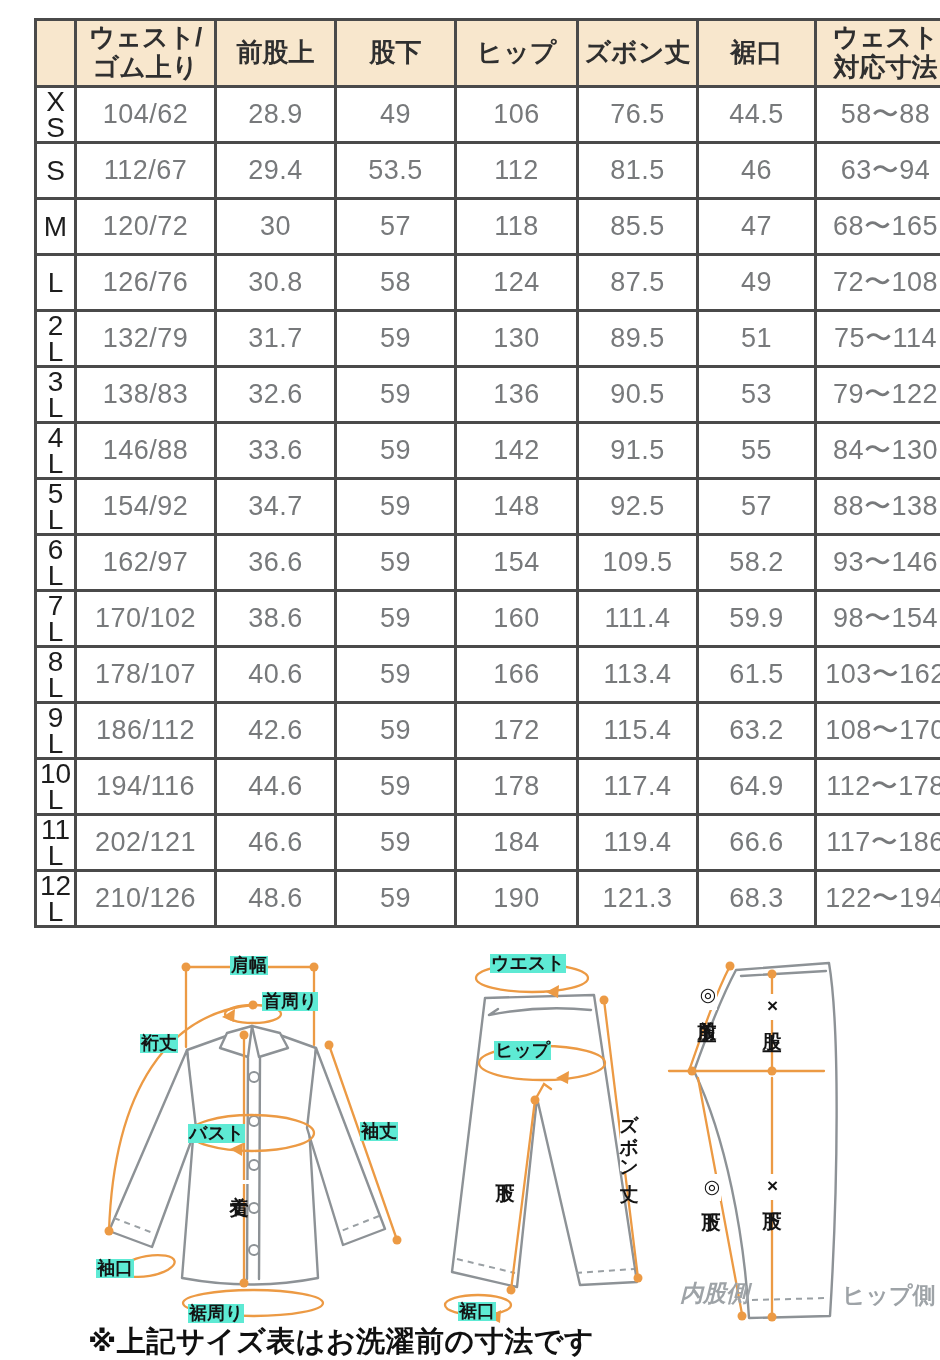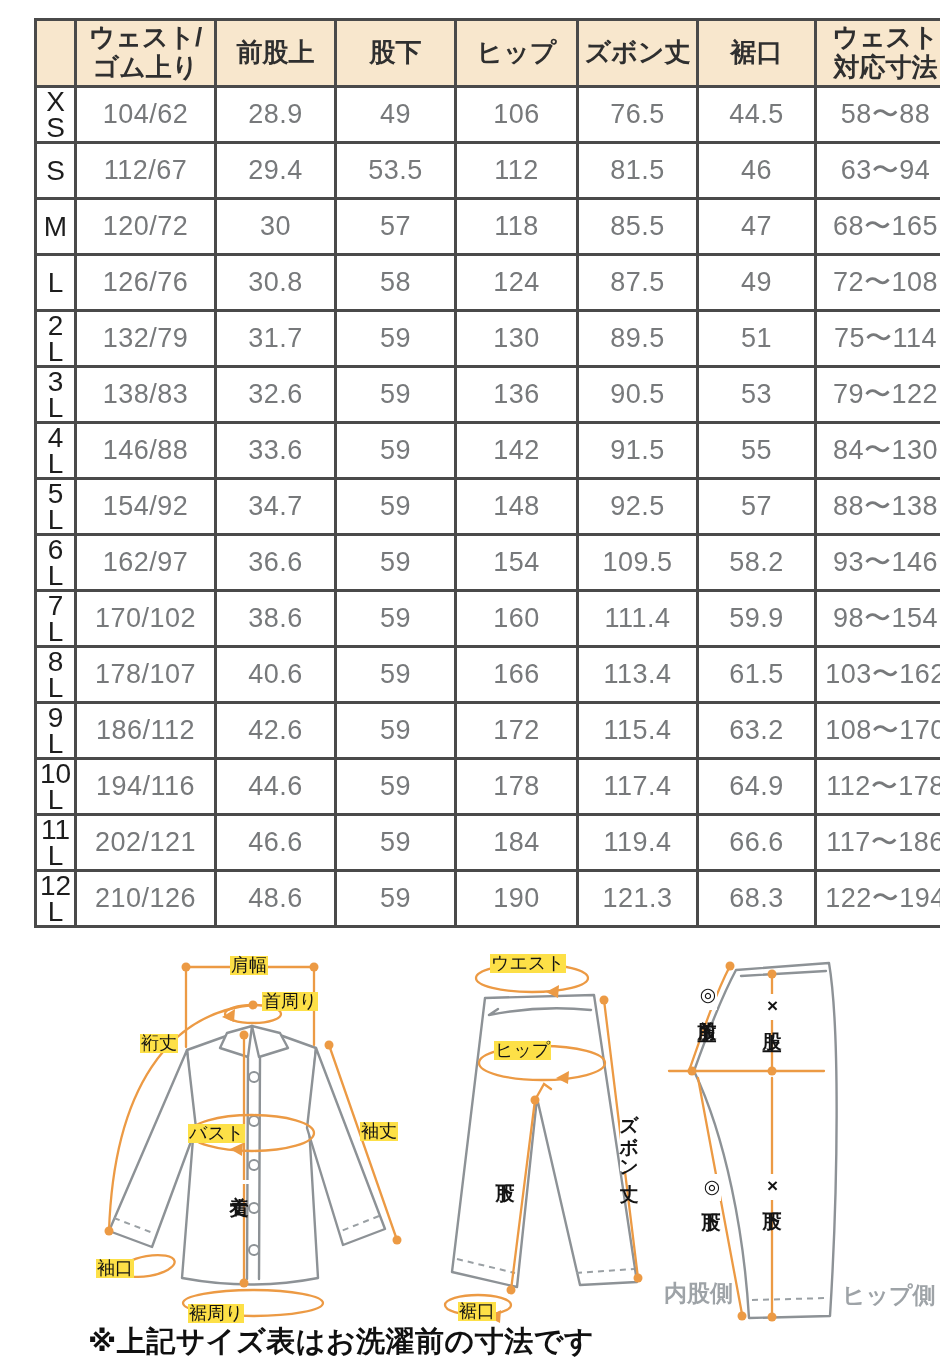--- a/index.html
+++ b/index.html
@@ -33,22 +33,22 @@
   .diagram { position:absolute; }
   .diagram svg { position:absolute; left:0; top:0; overflow:visible; }
   .gline { fill:none; stroke:#8d9296; stroke-width:2.4; stroke-linejoin:round; stroke-linecap:round; }
   .gfill { fill:#ffffff; stroke:#8d9296; stroke-width:2.4; stroke-linejoin:round; }
   .gdash { fill:none; stroke:#9aa0a4; stroke-width:2; stroke-dasharray:6 5; }
   .oline { fill:none; stroke:#ec9a44; stroke-width:2.3; stroke-linecap:round; }
   .odot  { fill:#ec9a44; stroke:none; }
   .oarr  { fill:#ec9a44; stroke:none; }
   .btn   { fill:#ffffff; stroke:#8d9296; stroke-width:2; }
   .dlabel {
-    position:absolute; font-size:18px; font-weight:normal; color:#141414;
-    line-height:1.05; background:#fde047; padding:0 1px; white-space:nowrap;
+    position:absolute; font-size:18px; font-weight:bold; color:#141414;
+    line-height:1.05; background:#5eead4; padding:0 1px; white-space:nowrap;
   }
   .vlabel {
     position:absolute; writing-mode:vertical-rl; text-orientation:upright;
     font-size:19px; font-weight:bold; color:#141414; line-height:1;
     background:#ffffff; padding:1px 0; letter-spacing:1px;
   }
   .glabel {
     position:absolute; font-size:23px; font-weight:bold; color:#9ea3a7;
     line-height:1; white-space:nowrap;
   }
@@ -353,19 +353,19 @@
 
       <path class="oline" d="M34,130 L78,366"></path>
       <circle class="odot" cx="78" cy="368" r="4.5"></circle>
       <path class="oline" d="M108,130 L108,368"></path>
       <circle class="odot" cx="108" cy="369" r="4.5"></circle>
     </svg>
     <span class="vlabel" style="left:34px; top:34px;">◎前股上</span>
     <span class="vlabel" style="left:99px; top:46px;">×股上</span>
     <span class="vlabel" style="left:38px; top:226px;">◎股下</span>
     <span class="vlabel" style="left:99px; top:226px;">×股下</span>
-    <span class="glabel" style="left:0px; top:334px;">内股側</span>
+    <span class="glabel" style="left:16px; top:334px;font-style:italic;">内股側</span>
     <span class="glabel" style="left:178px; top:336px;">ヒップ側</span>
   </div>
 
   <div class="note">※上記サイズ表はお洗濯前の寸法です</div>
 
 </div>
 
 </body></html>

